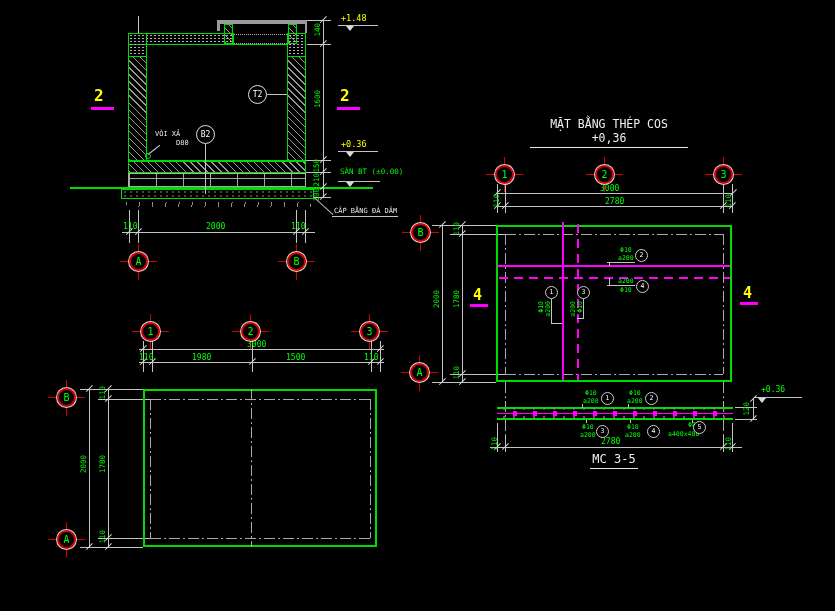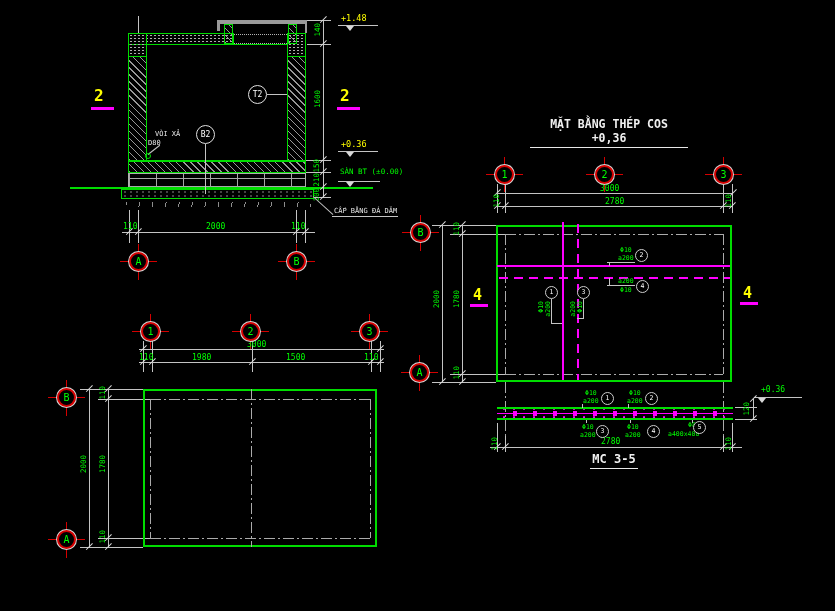--- a/index.html
+++ b/index.html
@@ -37,21 +37,21 @@
   .gcir{position:absolute;width:15px;height:15px;border:2.5px solid #d40000;border-radius:50%;
         background:#000;box-shadow:0 0 0 1px #d6d6d6;color:#00ff00;font-size:10px;line-height:15px;
         text-align:center;z-index:6}
   .tcir{position:absolute;width:17px;height:17px;border:1.3px solid #e0e0e0;border-radius:50%;
         background:#000;color:#fff;font-size:8px;line-height:17px;text-align:center;z-index:6}
   .rcir{position:absolute;width:11px;height:11px;border:1px solid #cdcdcd;border-radius:50%;
         background:#000;color:#fff;font-size:6.5px;line-height:11px;text-align:center;z-index:6}
   .rlbl{position:absolute;color:#00ff00;font-size:6.5px;line-height:1;white-space:nowrap}
   .vrlbl{position:absolute;color:#00ff00;font-size:6.5px;line-height:1;white-space:nowrap;
          writing-mode:vertical-rl;transform:rotate(180deg)}
-  .title{position:absolute;color:#f0f0f0;text-align:center;font-weight:bold;z-index:5}
+  .title{position:absolute;color:#f0f0f0;text-align:center;font-weight:normal;z-index:5}
   .title .tline{display:inline-block;border-bottom:1.5px solid #e8e8e8;padding:0 2px 2px}
   .tri{position:absolute;width:0;height:0;border-left:4px solid transparent;border-right:4px solid transparent;border-top:5px solid #d8d8d8}
   .dot{position:absolute;border-top:1px dotted #b4b4b4}
   .strip{position:absolute;border-top:2px solid #00dc00;border-bottom:2px solid #00dc00;box-sizing:border-box;
          background-image:
            linear-gradient(#ff00ff,#ff00ff),
            radial-gradient(circle,#ff00ff 1px,transparent 1.5px),
            repeating-linear-gradient(90deg,transparent 0 16px,#ff00ff 16px 20px);
          background-size:100% 1px,10px 9px,100% 5px;
          background-position:0 4px,2px 4px,0 2px;
@@ -82,21 +82,21 @@
   <div class="brick" style="left:128px;top:173px;width:178px;height:15px"></div>
   <div class="grn ln" style="left:70px;top:187px;width:303px;height:2px"></div>
   <div class="gravel" style="left:121px;top:189px;width:193px;height:10px"></div>
   <div class="soil" style="left:126px;top:202px;width:185px;height:5px"></div>
 
   <div class="ln" style="left:267px;top:94px;width:20px;height:1px"></div>
   <div class="tcir" style="left:248px;top:85px">T2</div>
   <div class="ln" style="left:205px;top:144px;width:1px;height:50px"></div>
   <div class="tcir" style="left:196px;top:125px">B2</div>
   <span class="wtxt" style="left:155px;top:130px">VÒI XẢ</span>
-  <span class="wtxt" style="left:148px;top:139px">D80</span>
+  <span class="wtxt" style="left:176px;top:139px">D80</span>
   <div class="ln" style="left:148px;top:154px;width:15px;height:1px;transform:rotate(-38deg);transform-origin:left center"></div>
   <div style="position:absolute;left:145px;top:153px;width:4px;height:4px;border:1px solid #00dc00;border-radius:50%"></div>
 
   <div class="ln" style="left:307px;top:20px;width:24px;height:1px"></div>
   <div class="ln" style="left:307px;top:44px;width:24px;height:1px"></div>
   <div class="ln" style="left:306px;top:160px;width:25px;height:1px"></div>
   <div class="ln" style="left:306px;top:172px;width:25px;height:1px"></div>
   <div class="ln" style="left:314px;top:197px;width:17px;height:1px"></div>
   <div class="ln" style="left:323px;top:20px;width:1px;height:178px"></div>
   <span class="tk" style="left:319px;top:19px"></span>

